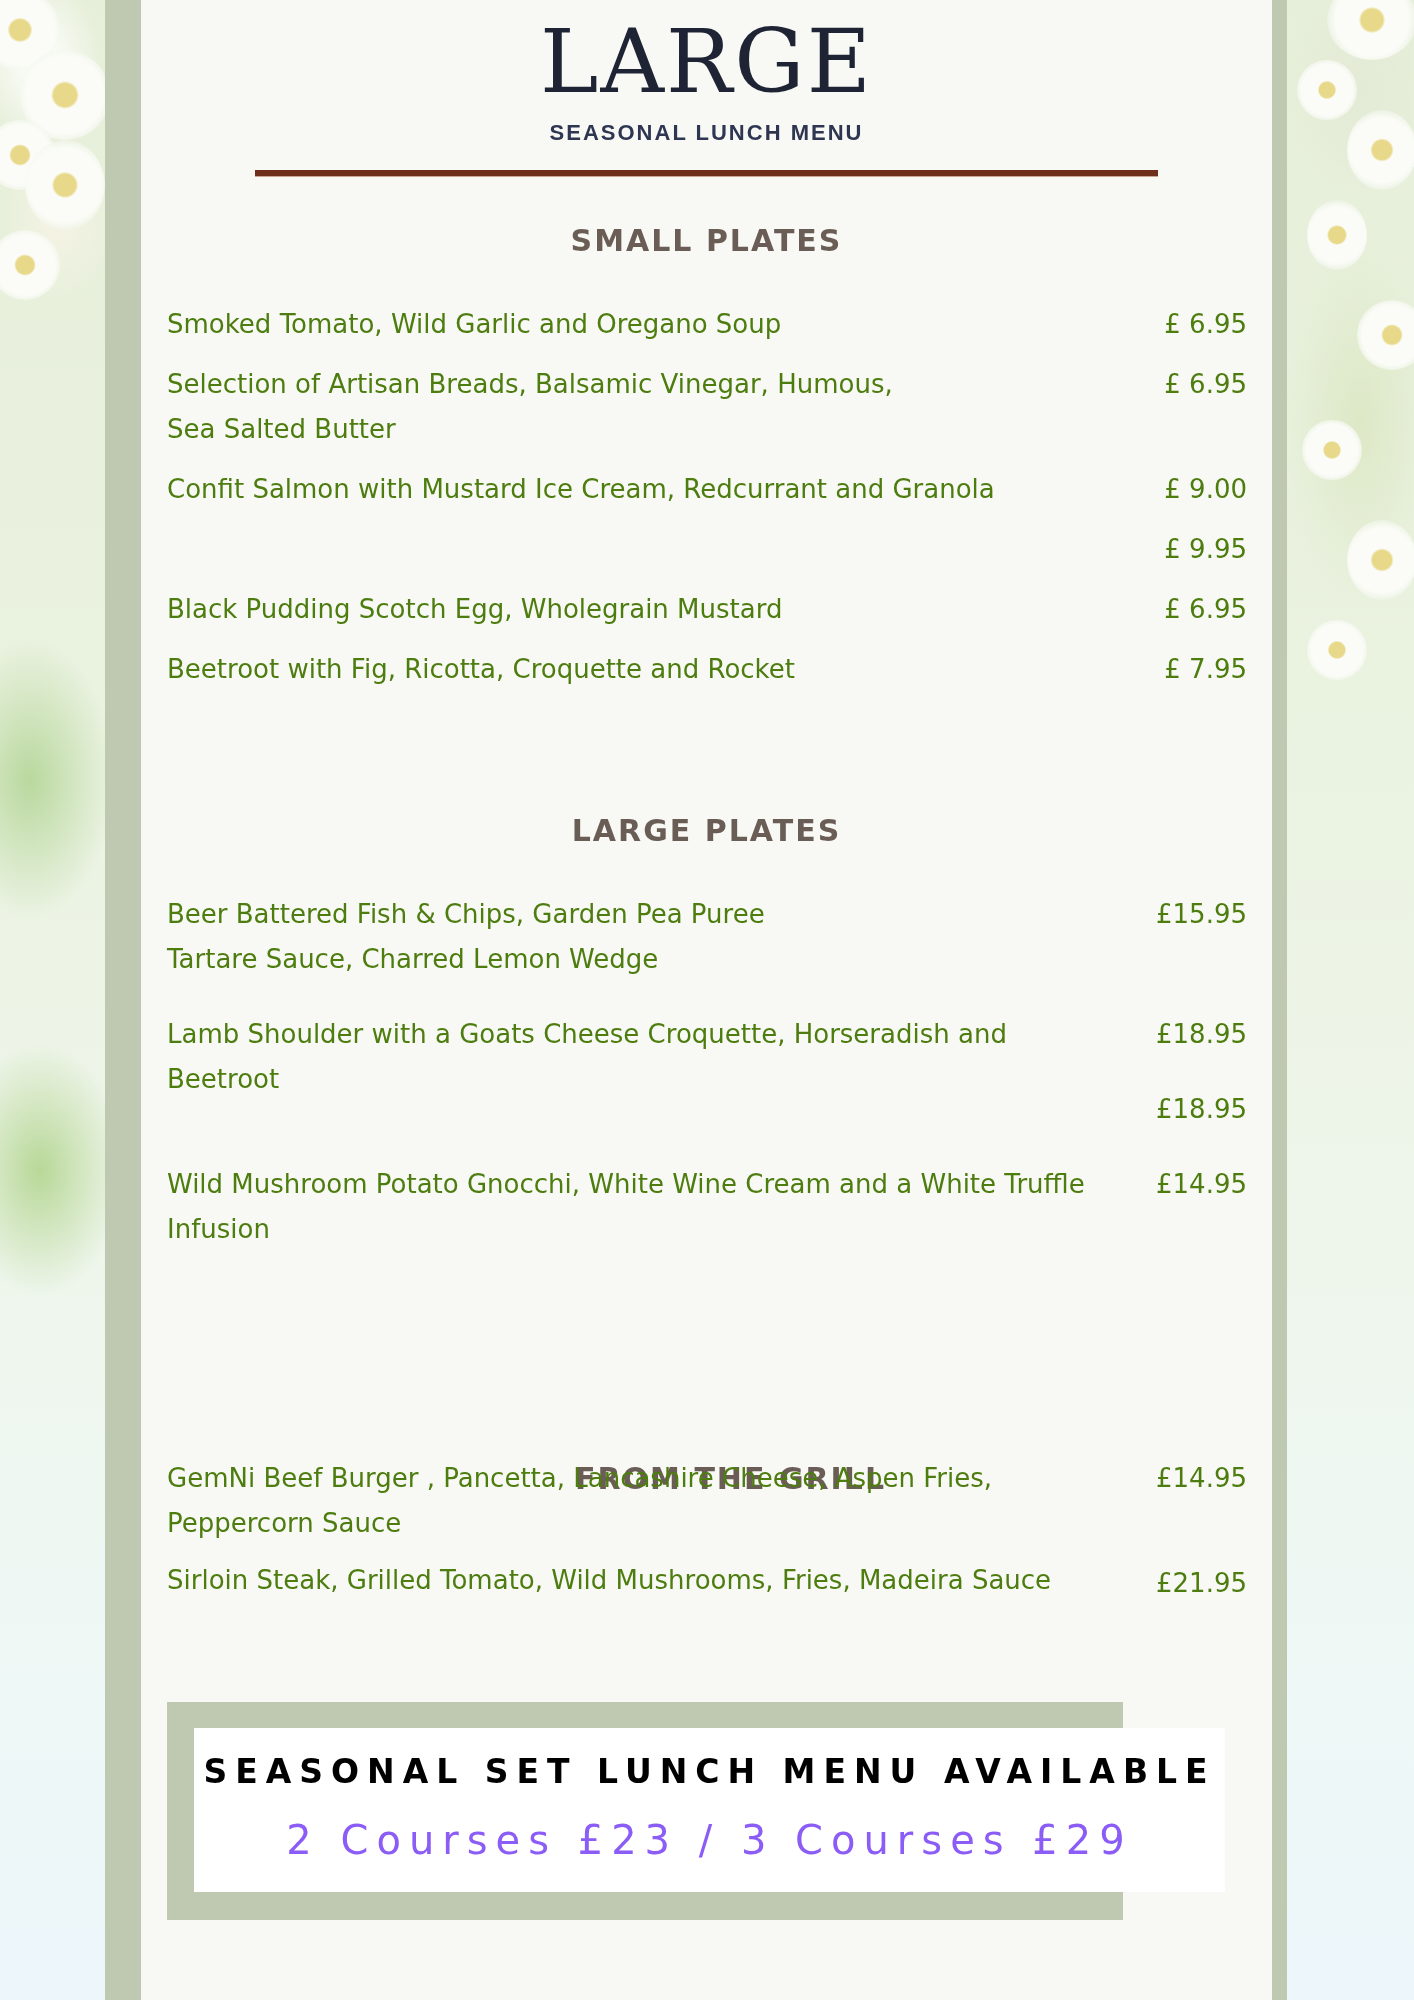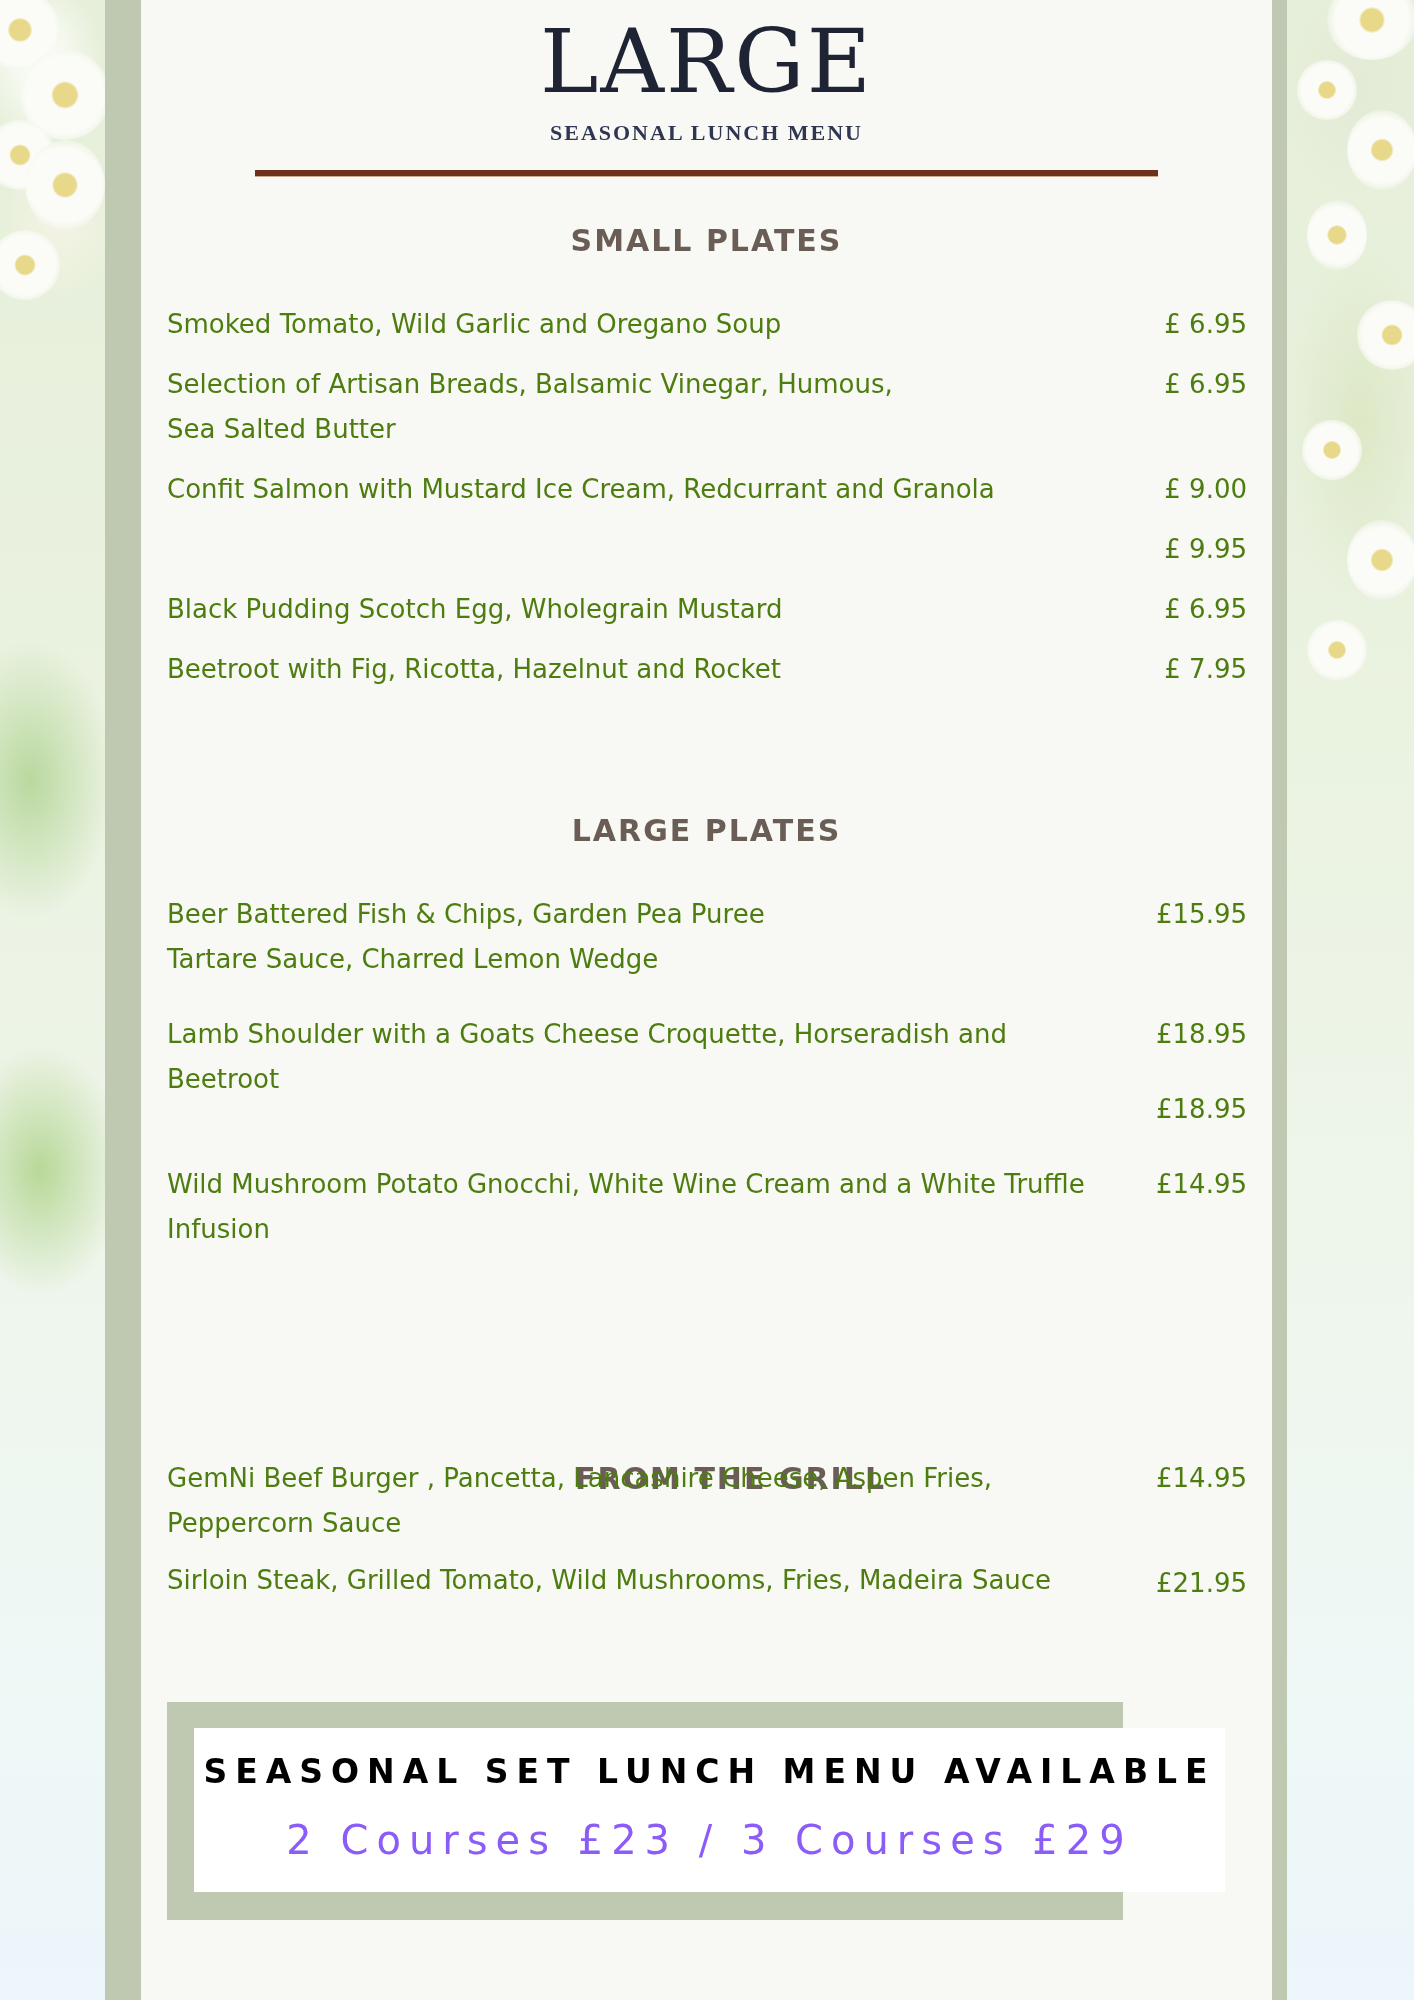--- a/index.html
+++ b/index.html
@@ -29,21 +29,21 @@
     position: absolute; left: 141px; top: 0; width: 1131px; height: 2000px;
     background: #f8f8f4;
   }
   .brand {
     position: absolute; left: 141px; width: 1131px; top: 12px; text-align: center;
     font-family: "DejaVu Serif", serif; font-size: 88px; letter-spacing: 2px;
     color: #1f2435; line-height: 100px; font-weight: normal;
   }
   .subtitle {
     position: absolute; left: 141px; width: 1131px; top: 118px; text-align: center;
-    font-family: Liberation Serif, serif; font-weight: bold; font-size: 22px;
+    font-family: Liberation Sans, sans-serif; font-weight: bold; font-size: 22px;
     letter-spacing: 2px; color: #2e3651; line-height: 30px;
   }
   .rule {
     position: absolute; left: 255px; top: 170px; width: 903px; height: 6px;
     background: #6e2f1c; border-bottom: 1px solid #c9a993;
   }
   .section-heading {
     position: absolute; left: 141px; width: 1131px; text-align: center;
     font-family: "DejaVu Sans", sans-serif; font-weight: bold; font-size: 30px;
     letter-spacing: 2px; color: #6a5d56; line-height: 50px;
@@ -119,21 +119,21 @@
   <span class="price">£ 9.00</span>
 </div>
 <div class="item" style="top:527px;">
   <span class="price">£ 9.95</span>
 </div>
 <div class="item" style="top:587px;">
   <span class="name">Black Pudding Scotch Egg, Wholegrain Mustard</span>
   <span class="price">£ 6.95</span>
 </div>
 <div class="item" style="top:647px;">
-  <span class="name">Beetroot with Fig, Ricotta, Hazelnut and Rocket</span>
+  <span class="name">Beetroot with Fig, Ricotta, Croquette and Rocket</span>
   <span class="price">£ 7.95</span>
 </div>
 
 <h2 class="section-heading" style="top:806px;margin:0;">LARGE PLATES</h2>
 
 <div class="item" style="top:892px;">
   <span class="name">Beer Battered Fish &amp; Chips, Garden Pea Puree
 Tartare Sauce, Charred Lemon Wedge</span>
   <span class="price">£15.95</span>
 </div>

